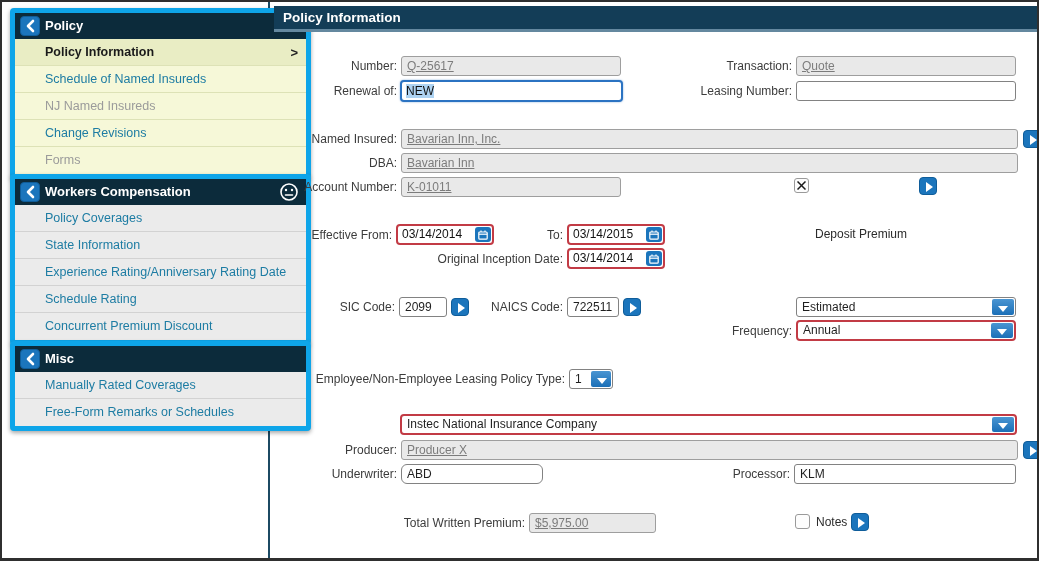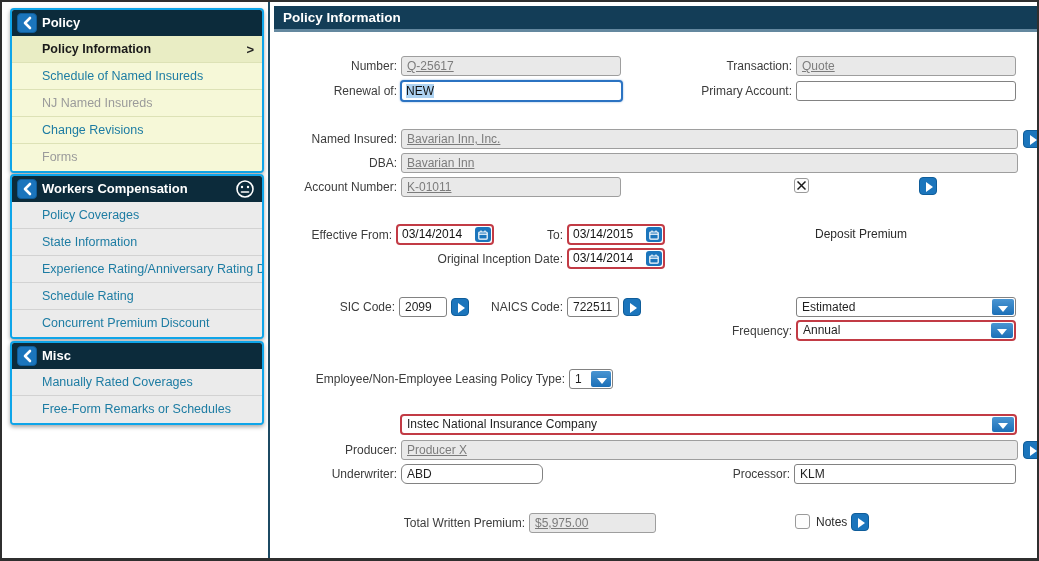--- a/index.html
+++ b/index.html
@@ -2,21 +2,21 @@
 <html><head>
 <meta charset="utf-8">
 <style>
   * { margin:0; padding:0; box-sizing:border-box; }
   body { font-family:"Liberation Sans","DejaVu Sans",sans-serif; background:#fff; }
   .window { position:relative; width:1039px; height:561px; border:2px solid #2f2f2f;
             border-bottom-width:3px; background:#fff; overflow:hidden; }
 
   
   .sidebar-divider { position:absolute; left:266px; top:0; width:2px; height:100%; background:#1c4a63; }
-  .panel { position:absolute; left:8px; width:254px; border:2px solid #0ea5e9; border-radius:4px;
+  .panel { position:absolute; left:8px; width:301px; border:5px solid #0ea5e9; border-radius:4px;
            box-shadow:0 2px 4px rgba(0,0,0,.35); overflow:hidden; background:#fff; }
   .panel-hd { position:relative; height:26px; background:#0c2b3b; color:#fff; font-weight:bold;
               font-size:13px; line-height:26px; padding-left:30px; cursor:pointer; }
   .hd-icon { position:absolute; left:5px; top:3px; width:20px; height:20px; background:#1b75bc;
              border:1px solid #0f5d9a; border-radius:4px; display:flex; align-items:center; justify-content:center; }
   .hd-status { position:absolute; right:7px; top:3px; width:20px; height:20px; display:flex; align-items:center; justify-content:center; }
   .item { position:relative; height:27px; line-height:27px; font-size:12.5px; padding-left:30px;
           white-space:nowrap; overflow:hidden; cursor:pointer; }
   .item.yellow { background:#f6f8d8; border-bottom:1px solid #dde2b6; }
   .item.gray   { background:#ebebeb; border-bottom:1px solid #d2d2d2; }
@@ -153,21 +153,21 @@
 
   <div class="lbl" style="left:215px;top:54px;width:180px;">Number:</div>
   <input class="inp ro" style="left: 399px; top: 54px; width: 220px;" readonly="" value="Q-25617">
   <div class="lbl" style="left:610px;top:54px;width:180px;">Transaction:</div>
   <input class="inp ro" style="left: 794px; top: 54px; width: 220px;" readonly="" value="Quote">
 
   <div class="lbl" style="left:215px;top:79px;width:180px;">Renewal of:</div>
   <div class="focusbox" style="left:398px;top:78px;width:223px;">
     <span class="seltext">NEW</span>
   </div>
-  <div class="lbl" style="left:610px;top:79px;width:180px;">Primary Account:</div>
+  <div class="lbl" style="left:610px;top:79px;width:180px;">Leasing Number:</div>
   <input class="inp" style="left: 794px; top: 79px; width: 220px;" value="">
 
   <div class="lbl" style="left:215px;top:127px;width:180px;">Named Insured:</div>
   <input class="inp ro" style="left: 399px; top: 127px; width: 617px;" readonly="" value="Bavarian Inn, Inc.">
   <div class="arrowbtn" style="left:1021px;top:128px;"></div>
 
   <div class="lbl" style="left:215px;top:151px;width:180px;">DBA:</div>
   <input class="inp ro" style="left: 399px; top: 151px; width: 617px;" readonly="" value="Bavarian Inn">
 
   <div class="lbl" style="left:215px;top:175px;width:180px;">Account Number:</div>

